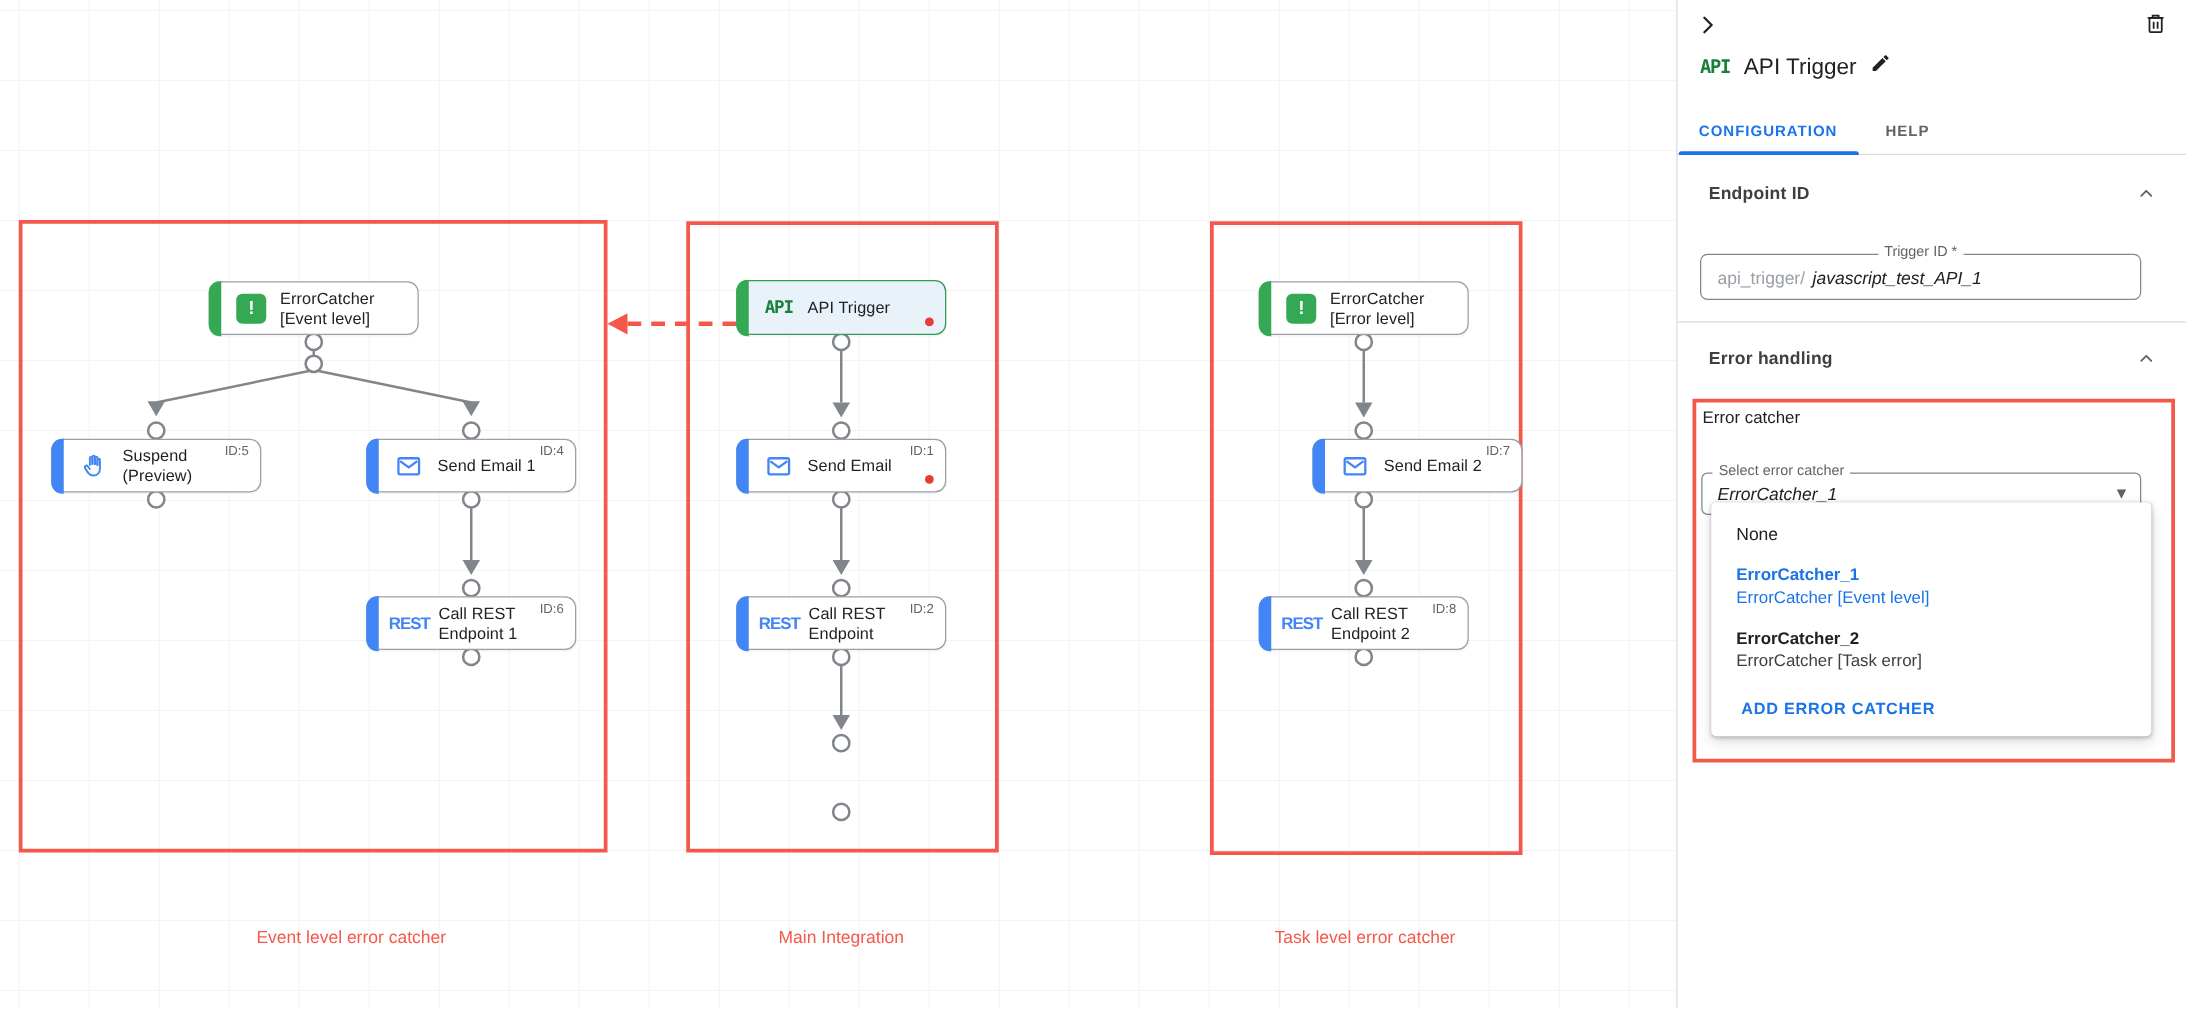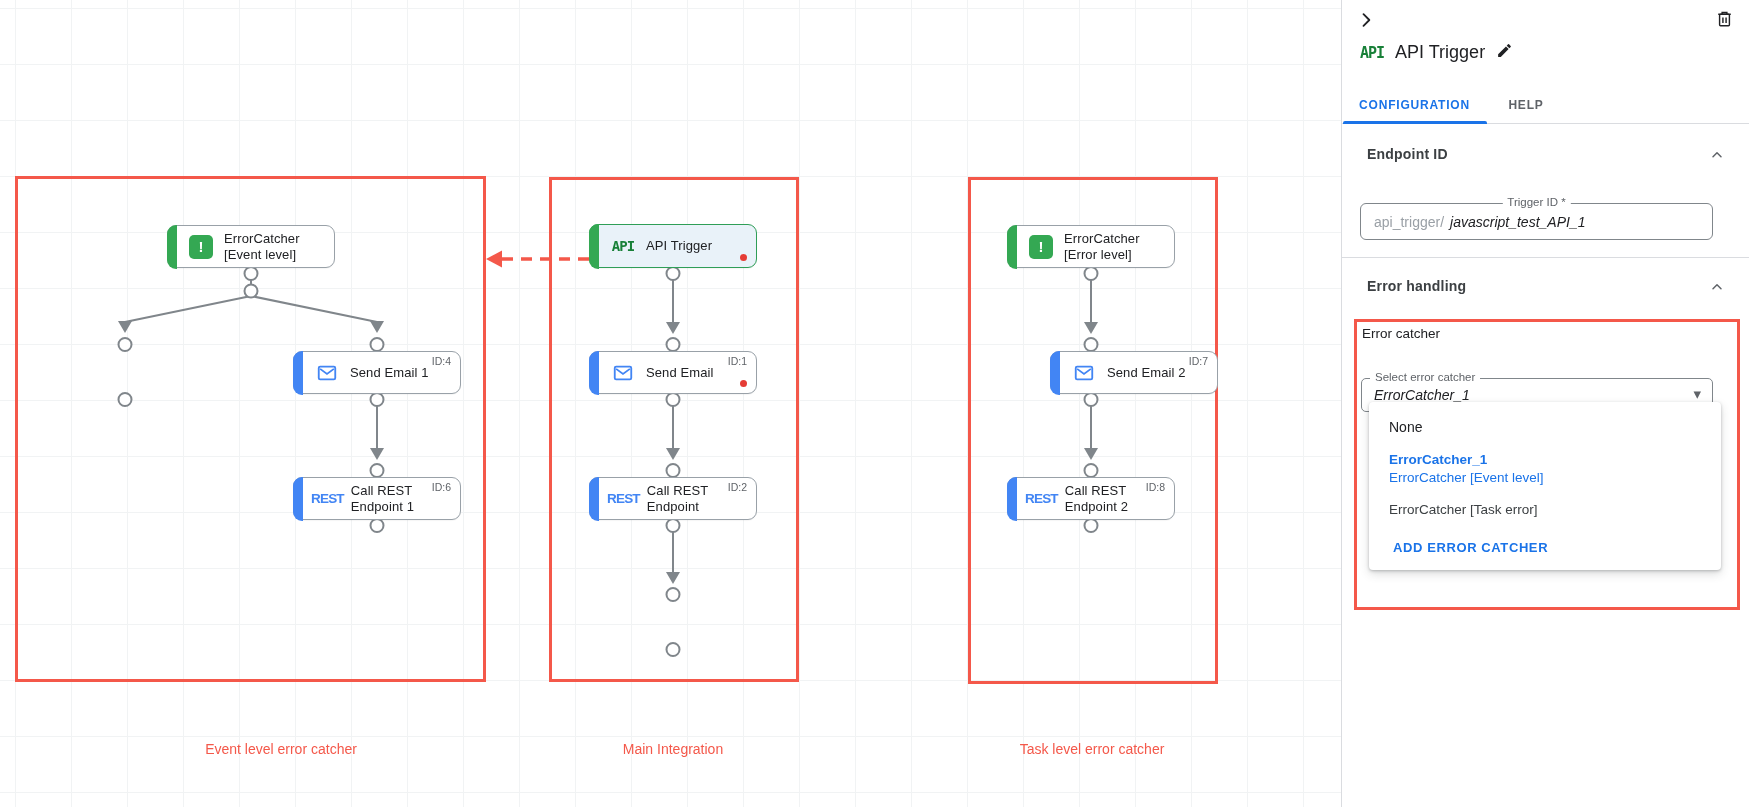--- a/index.html
+++ b/index.html
@@ -147,20 +147,36 @@
       <span class="accent green"></span>
       <span class="icon-box">
           <span class="ec-icon">!</span>
         </span>
       <span class="nlabel">
           <span>ErrorCatcher</span>
           <span>[Event level]</span>
         </span>
     </div>
 
+    <div class="node" style="left:41px;top:351px;">
+      <span class="accent blue"></span>
+      <span class="icon-box">
+        <svg width="22" height="22" viewBox="0 0 24 24" fill="none" stroke="#4285f4" stroke-width="1.7" stroke-linecap="round" stroke-linejoin="round">
+          <path d="M8.6 11V5a1.1 1.1 0 0 1 2.2 0v5"></path>
+          <path d="M10.8 10V3.9a1.1 1.1 0 0 1 2.2 0V10"></path>
+          <path d="M13 10V4.8a1.1 1.1 0 0 1 2.2 0V11"></path>
+          <path d="M15.2 11V6.6a1.1 1.1 0 0 1 2.2 0V14c0 3.6-2.3 6.1-5.6 6.1-2.6 0-4-1.2-5.3-3.2l-2-3.2c-.5-.8-.3-1.6.4-2 .6-.4 1.5-.2 2 .5l1.7 2.2"></path>
+        </svg>
+      </span>
+      <span class="nlabel">
+          <span>Suspend</span>
+          <span>(Preview)</span>
+        </span>
+      <span class="nid">ID:5</span>
+    </div>
 
     <div class="node" style="left:293px;top:351px;">
       <span class="accent blue"></span>
       <span class="icon-box">
         <svg width="22" height="22" viewBox="0 0 24 24">
             <rect x="3" y="5" width="18" height="14" rx="1.5" fill="none" stroke="#4285f4" stroke-width="2"></rect>
             <path d="M4.5 7.5l7.5 5.5 7.5-5.5" fill="none" stroke="#4285f4" stroke-width="2"></path>
           </svg>
       </span>
       <span class="nlabel">
@@ -324,18 +340,19 @@
       <span class="dd-arrow">▾</span>
     </div>
 
     <div id="ec-menu">
       <div class="mi-none">None</div>
       <div class="mi-block">
         <div class="mi-name mi-blue">ErrorCatcher_1</div>
         <div class="mi-desc mi-blue">ErrorCatcher [Event level]</div>
       </div>
       <div class="mi-block mi-dark">
+        <div class="mi-name">ErrorCatcher_2</div>
         <div class="mi-desc">ErrorCatcher [Task error]</div>
       </div>
       <div class="mi-add">ADD ERROR CATCHER</div>
     </div>
   </div>
 </div>
 
 </body></html>

